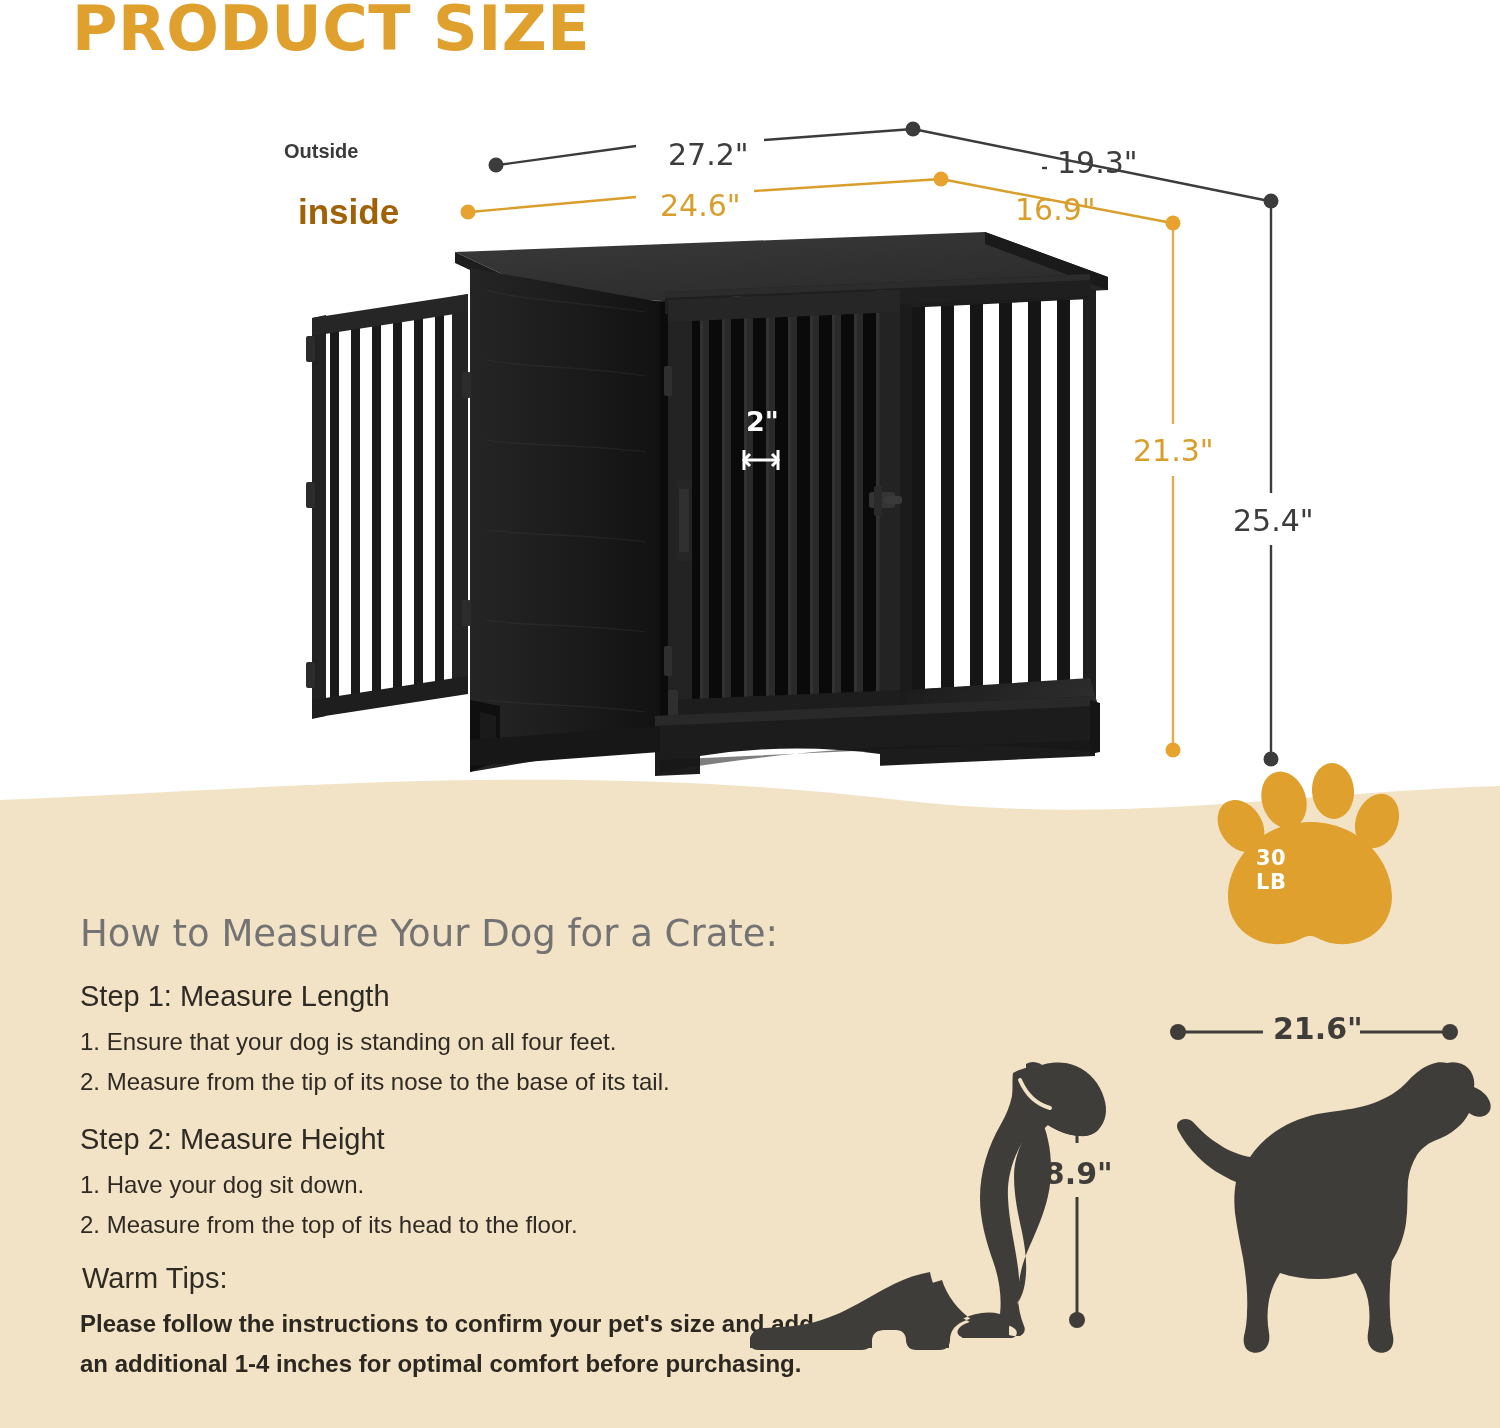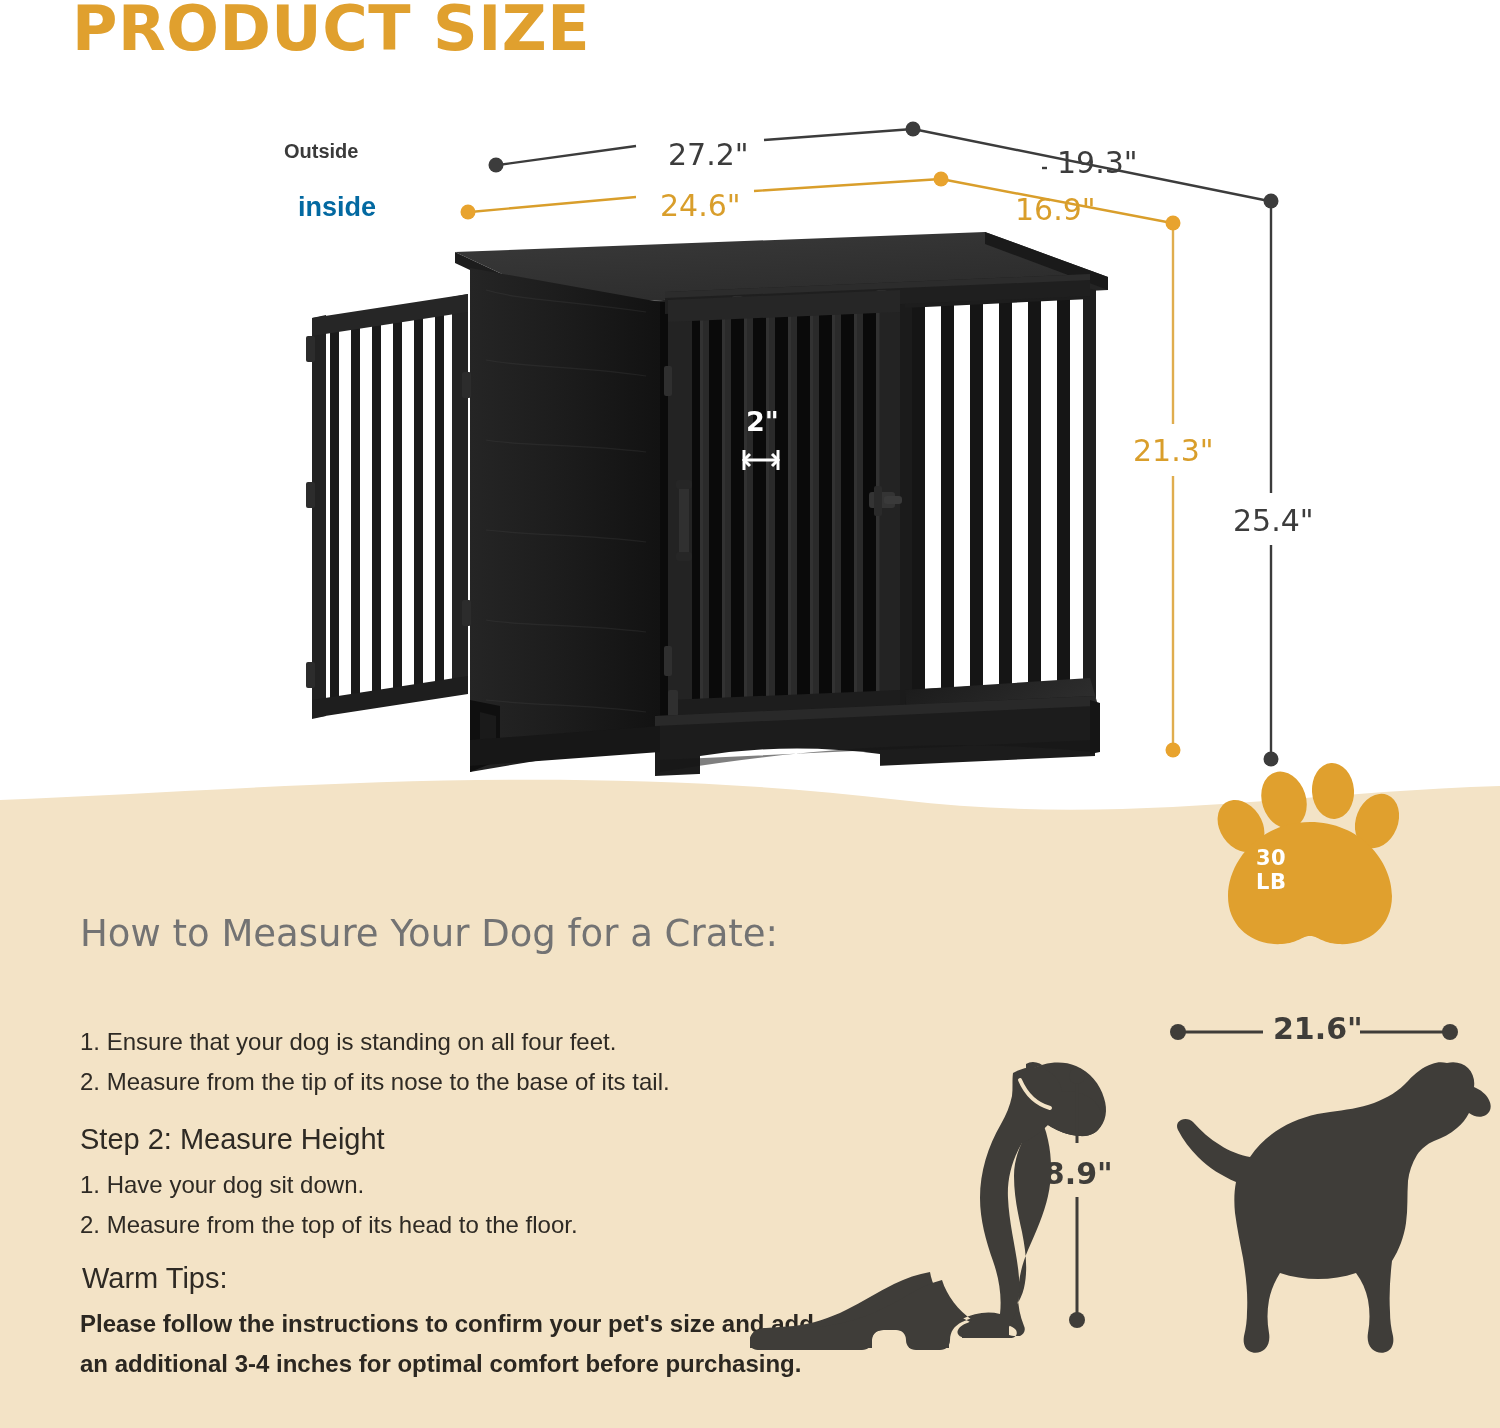--- a/index.html
+++ b/index.html
@@ -27,23 +27,23 @@
     position: absolute;
     left: 284px; top: 140px;
     font-size: 20px;
     font-weight: bold;
     color: #3a3a3a;
     z-index: 6;
   }
   .lbl-inside {
     position: absolute;
     left: 298px; top: 192px;
-    font-size: 27px;
+    font-size: 35px;
     font-weight: bold;
-    color: #0369a1;
+    color: #a16207;
     z-index: 6;
   }
 
   .dim {
     position: absolute;
     z-index: 6;
     font-size: 30px;
     white-space: nowrap;
     font-family: "DejaVu Sans", sans-serif;
   }
@@ -367,30 +367,31 @@
   <div class="dim dark d-193">19.3"</div>
   <div class="dim gold d-169">16.9"</div>
   <div class="dim gold d-213">21.3"</div>
   <div class="dim dark d-254">25.4"</div>
 
   <div class="bar2">2"</div>
   <div class="paw-label">30 LB</div>
 
   <div class="howto">How to Measure Your Dog for a Crate:</div>
 
+  <div class="step-head s1h">Step 1: Measure Length</div>
   <div class="step-line s1a">1. Ensure that your dog is standing on all four feet.</div>
   <div class="step-line s1b">2. Measure from the tip of its nose to the base of its tail.</div>
 
   <div class="step-head s2h">Step 2: Measure Height</div>
   <div class="step-line s2a">1. Have your dog sit down.</div>
   <div class="step-line s2b">2. Measure from the top of its head to the floor.</div>
 
   <div class="step-head wth">Warm Tips:</div>
   <div class="tip-line wt1">Please follow the instructions to confirm your pet's size and add</div>
-  <div class="tip-line wt2">an additional 3-4 inches for optimal comfort before purchasing.</div>
+  <div class="tip-line wt2">an additional 1-4 inches for optimal comfort before purchasing.</div>
 
   <svg class="layer front" viewBox="0 0 1500 1428">
 
     <g fill="#3f3d39">
       <path d="M1026,1072
                C1040,1064 1054,1062 1062,1068
                C1070,1073 1072,1082 1068,1090
                C1076,1088 1086,1090 1092,1096
                C1099,1102 1102,1110 1100,1118
                C1098,1126 1090,1130 1082,1130

